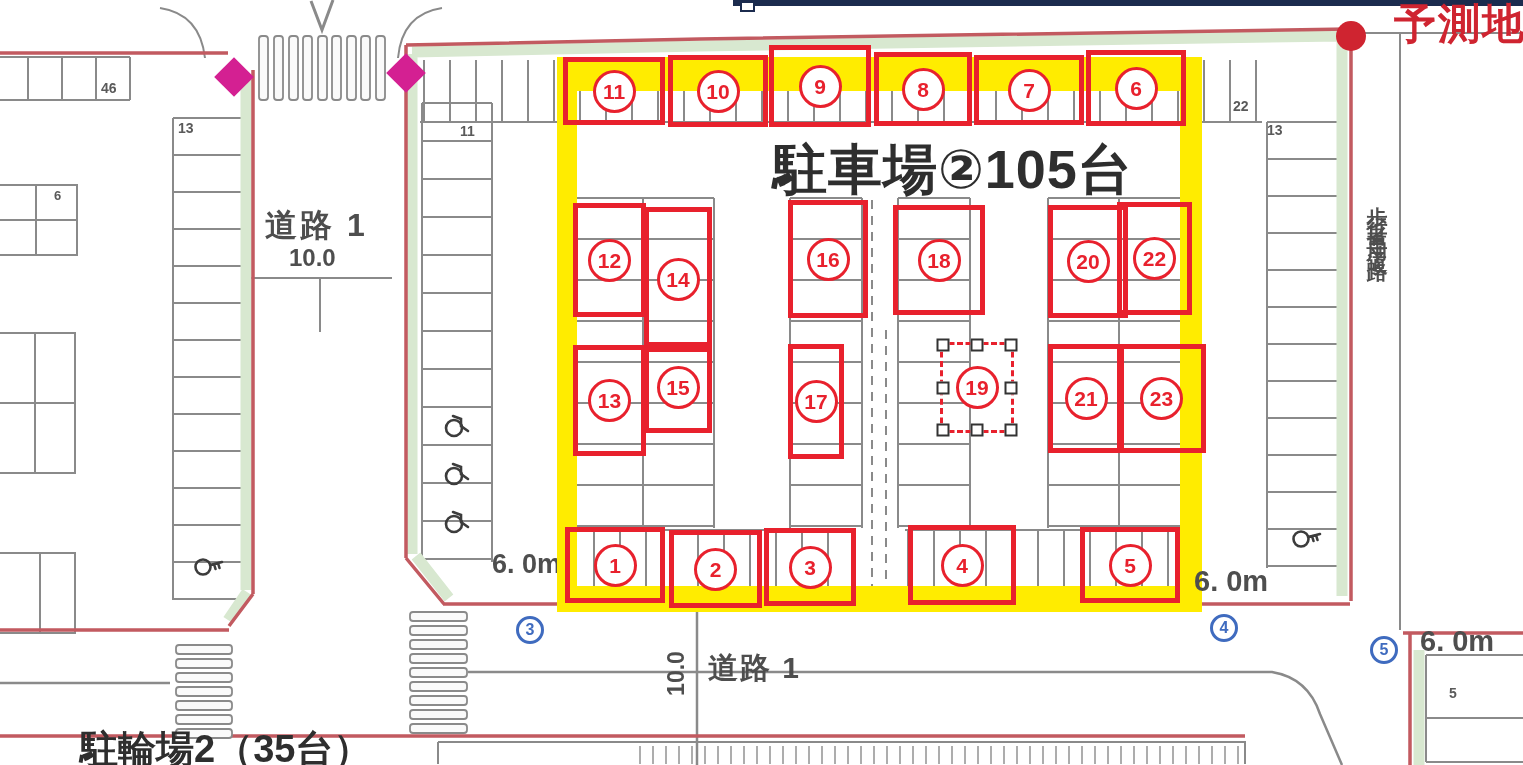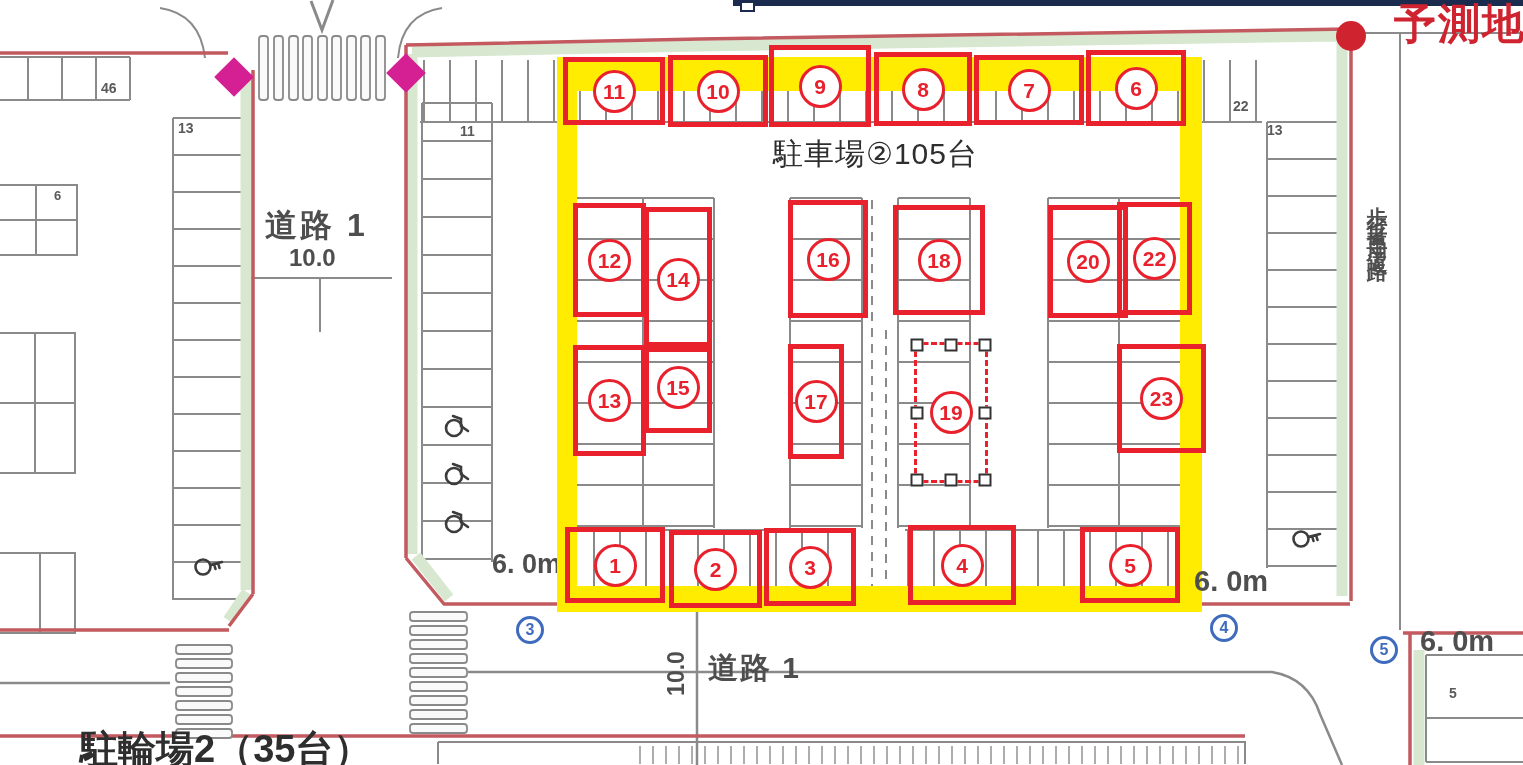--- a/index.html
+++ b/index.html
@@ -382,31 +382,34 @@
 
   <div class="abox" style="left:573px;top:345px;width:73px;height:111px">
       <span class="cnum">13</span>
     </div>
   <div class="abox" style="left:644px;top:342px;width:68px;height:91px">
       <span class="cnum">15</span>
     </div>
   <div class="abox" style="left:788px;top:344px;width:56px;height:115px">
       <span class="cnum">17</span>
     </div>
-  <div class="abox selected" style="left:914px;top:342px;width:74px;height:141px">
+  <div class="abox selected" style="left:940px;top:342px;width:74px;height:91px">
     <span class="cnum">19</span>
     <span class="handle" style="left:0;top:0"></span>
     <span class="handle" style="left:50%;top:0"></span>
     <span class="handle" style="left:100%;top:0"></span>
     <span class="handle" style="left:0;top:50%"></span>
     <span class="handle" style="left:100%;top:50%"></span>
     <span class="handle" style="left:0;top:100%"></span>
     <span class="handle" style="left:50%;top:100%"></span>
     <span class="handle" style="left:100%;top:100%"></span>
   </div>
+  <div class="abox" style="left:1048px;top:344px;width:76px;height:109px">
+      <span class="cnum">21</span>
+    </div>
   <div class="abox" style="left:1117px;top:344px;width:89px;height:109px">
       <span class="cnum">23</span>
     </div>
 
   <div class="abox" style="left:565px;top:527px;width:100px;height:76px">
       <span class="cnum">1</span>
     </div>
   <div class="abox" style="left:669px;top:530px;width:93px;height:78px">
       <span class="cnum">2</span>
     </div>
@@ -418,21 +421,21 @@
     </div>
   <div class="abox" style="left:1080px;top:527px;width:100px;height:76px">
       <span class="cnum">5</span>
     </div>
 
   <div class="bref" style="left:516px;top:616px">3</div>
   <div class="bref" style="left:1210px;top:614px">4</div>
   <div class="bref" style="left:1370px;top:636px">5</div>
 
   <div class="lbl" style="left:1394px;top:-4px;font-size:42px;font-weight:900;color:var(--predicted-red);letter-spacing:2px;">予測地</div>
-  <div class="lbl" style="left:773px;top:134px;font-size:30px;font-weight:400;color:var(--text-dark);letter-spacing:1px;">駐車場②105台</div>
+  <div class="lbl" style="left:773px;top:134px;font-size:54px;font-weight:700;color:var(--text-dark);letter-spacing:1px;">駐車場②105台</div>
   <div class="lbl" style="left:265px;top:204px;font-size:32px;font-weight:700;color:var(--text-gray);letter-spacing:3px;">道路 1</div>
   <div class="lbl" style="left:289px;top:244px;font-size:24px;font-weight:700;color:var(--text-gray);">10.0</div>
   <div class="lbl" style="left:708px;top:648px;font-size:30px;font-weight:700;color:var(--text-gray);letter-spacing:2px;">道路 1</div>
   <div class="lbl" style="left:648px;top:660px;font-size:23px;font-weight:700;color:var(--text-gray);transform:rotate(-90deg);width:56px;text-align:center;">10.0</div>
   <div class="lbl z-under" style="left:492px;top:549px;font-size:27px;font-weight:700;color:var(--text-gray);">6. 0m</div>
   <div class="lbl" style="left:1194px;top:565px;font-size:29px;font-weight:700;color:var(--text-gray);">6. 0m</div>
   <div class="lbl" style="left:1420px;top:625px;font-size:29px;font-weight:700;color:var(--text-gray);">6. 0m</div>
   <div class="lbl" style="left:80px;top:724px;font-size:38px;font-weight:700;color:var(--text-dark);">駐輪場2（35台）</div>
   <div class="lbl vert" style="left:1363px;top:190px;font-size:21px;font-weight:600;color:var(--text-gray);letter-spacing:9px;">歩行者専用道路</div>
 

